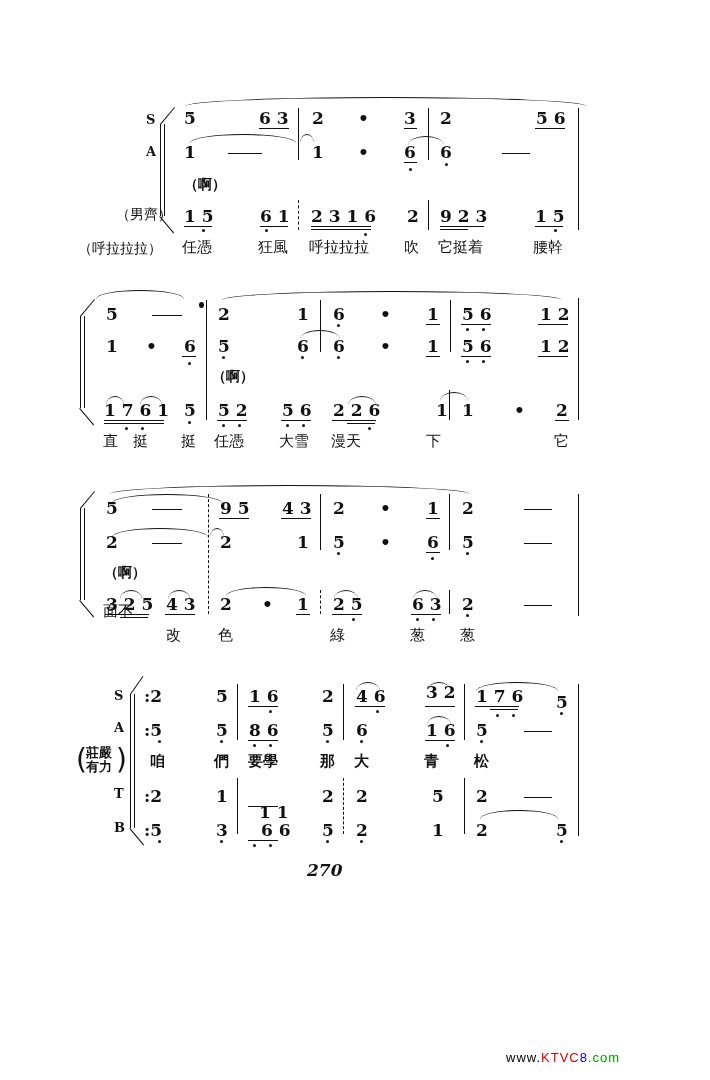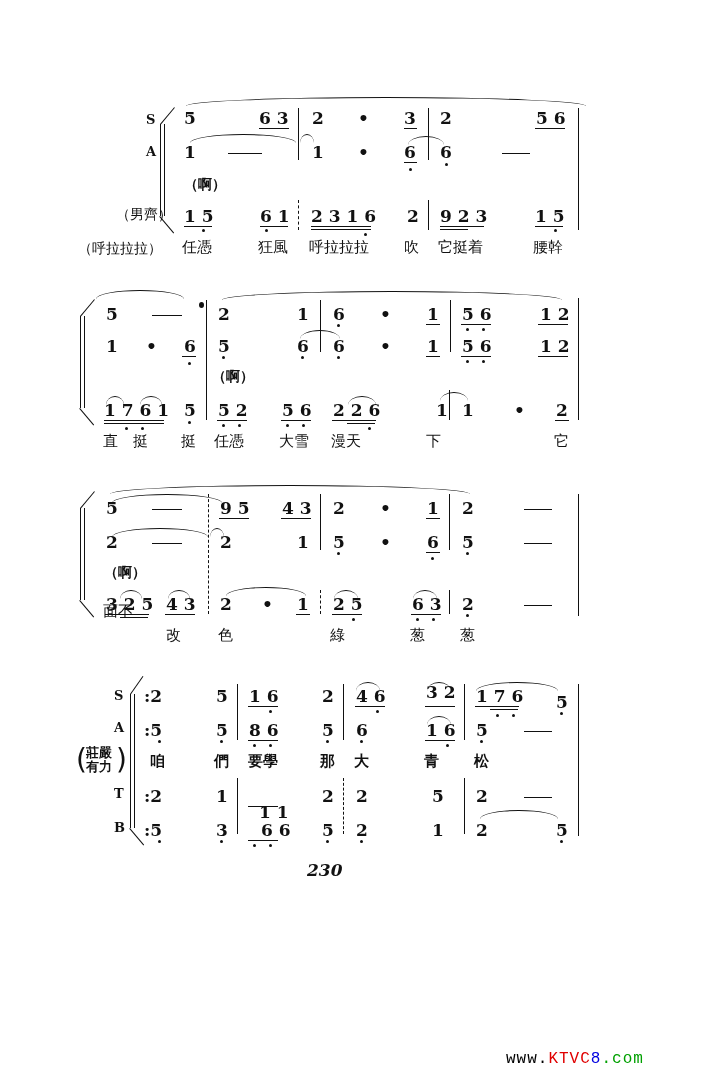--- a/index.html
+++ b/index.html
@@ -10,21 +10,21 @@
   .ly { position:absolute; font-family:Liberation Sans, sans-serif; font-size:15px; white-space:pre; }
   .side { position:absolute; font-family:"DejaVu Sans", sans-serif; font-size:14px; white-space:pre; }
   .ul { position:absolute; height:0; border-top:1.5px solid #111; }
   .dot { position:absolute; width:3px; height:3px; background:#111; border-radius:50%; }
   .bar { position:absolute; width:0; border-left:1.5px solid #111; }
   .dash { position:absolute; height:0; border-top:1.5px solid #111; }
   .slur { position:absolute; border-top:1.3px solid #111; border-radius:50% 50% 0 0 / 100% 100% 0 0; height:8px; }
   .vline { position:absolute; width:0; border-left:1.3px solid #111; }
   .diag { position:absolute; height:0; border-top:1.3px solid #111; transform-origin:0 0; }
   .page-num { position:absolute; font-family:"DejaVu Serif", serif; font-weight:bold; font-style:italic; font-size:17px; }
-  .wm { position:absolute; font-family:Liberation Mono, monospace; font-size:16px; letter-spacing:1px; }
+  .wm { position:absolute; font-family:Liberation Sans, sans-serif; font-size:13px; letter-spacing:1px; }
 </style>
 </head>
 <body>
 
 <div>
   <span class="lbl" style="left:146px;top:112px;">S</span>
   <span class="lbl" style="left:146px;top:144px;">A</span>
   <span class="side" style="left:116px;top:206px;">（男齊）</span>
   <span class="side" style="left:78px;top:240px;">（呼拉拉拉）</span>
 
@@ -367,17 +367,17 @@
   <div class="dot" style="left:326px;top:840px;"></div>
   <span class="n" style="left:356px;top:820px;">2</span>
   <div class="dot" style="left:360px;top:840px;"></div>
   <span class="n" style="left:432px;top:820px;">1</span>
   <div class="slur" style="left:480px;top:810px;width:78px;"></div>
   <span class="n" style="left:476px;top:820px;">2</span>
   <span class="n" style="left:556px;top:820px;">5</span>
   <div class="dot" style="left:560px;top:840px;"></div>
 </div>
 
-<span class="page-num" style="left:307px;top:860px;">230</span>
+<span class="page-num" style="left:307px;top:860px;">270</span>
 
 <div class="wm" style="left:506px;top:1050px;">
   <span style="color:#000000;">www.</span><span style="color:#e00000;">KTV</span><span style="color:#e00000;">C</span><span style="color:#0000e0;">8</span><span style="color:#00a000;">.com</span>
 </div>
 
 </body></html>

